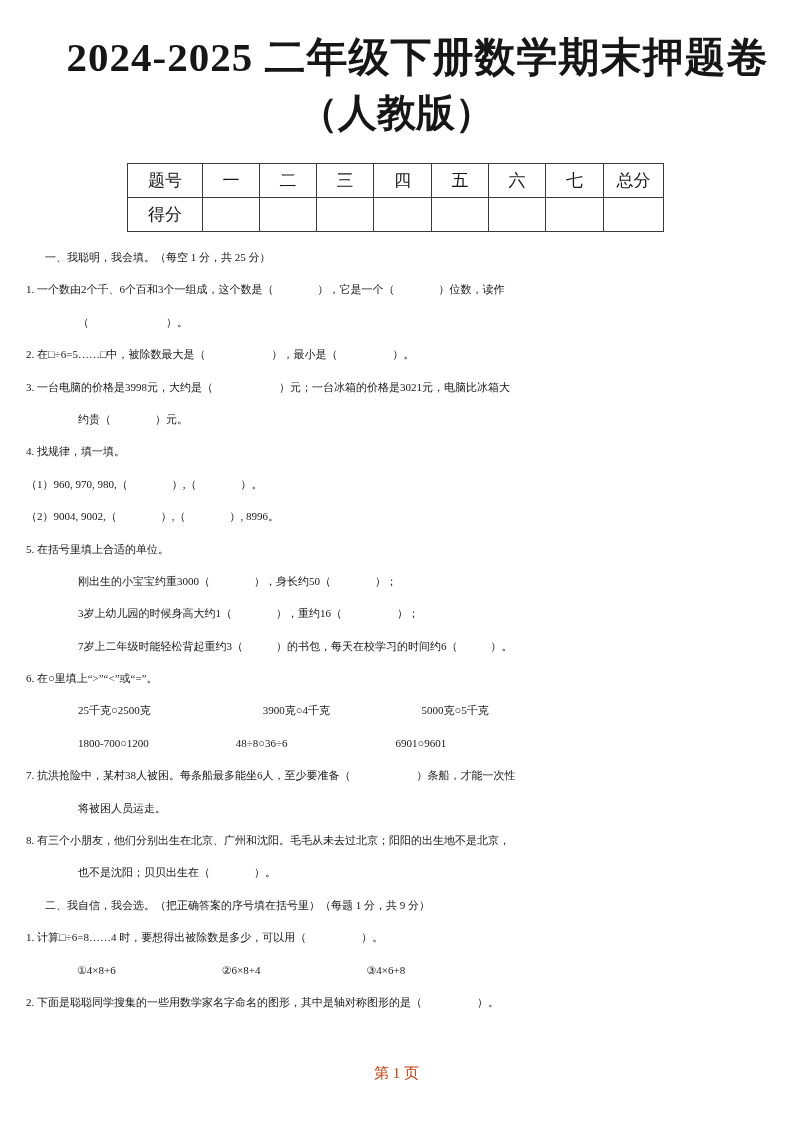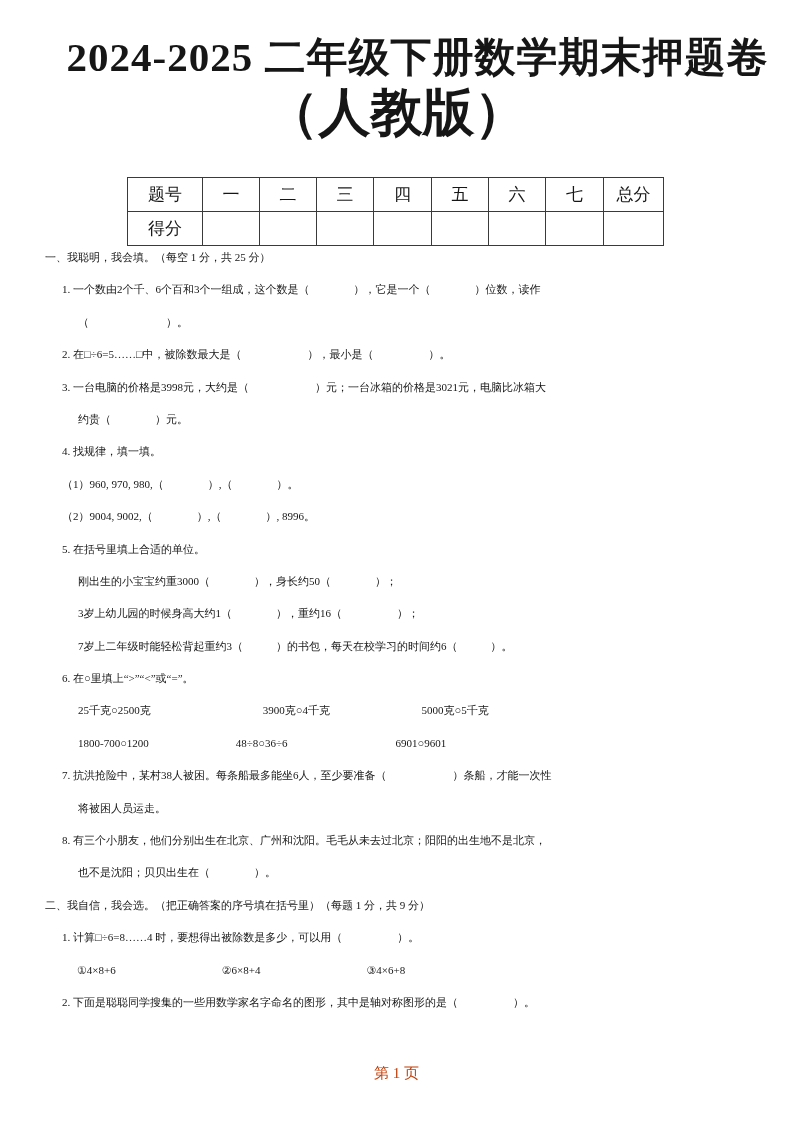--- a/index.html
+++ b/index.html
@@ -4,35 +4,35 @@
 <style>
   html,body { margin:0; padding:0; background:#e8e8e8; }
   .page {
     position:relative; width:793px; height:1122px; margin:0 auto;
     background:#ffffff; color:#161616; overflow:hidden;
     font-family:"Liberation Serif","DejaVu Serif",serif;
   }
   
   .title { position:absolute; top:28px; left:0; width:100%; text-align:center; font-weight:bold; }
   .title-line1 { font-size:41px; line-height:58px; letter-spacing:1px;padding-left:42px; }
-  .title-line2 { font-size:52px; line-height:54px;text-align:center; }
+  .title-line2 { font-size:39px; line-height:54px;text-align:center; }
   
   .score-table {
-    position:absolute; top:177px; left:127px; width:536px;
+    position:absolute; top:163px; left:127px; width:536px;
     border-collapse:collapse; table-layout:fixed;border-radius:9px;
   }
   .score-table td {
     border:1.5px solid #3a3a3a; height:33px; text-align:center;
     font-size:17px; padding:0; overflow:hidden;
   }
   
   .content { position:absolute; top:241px; left:0; width:793px; }
   .line { height:32.4px; line-height:32.4px; font-size:11px; white-space:nowrap; }
   .in-a { padding-left:45px; }   
-  .in-b { padding-left:62px; }   
+  .in-b { padding-left:26px; }   
   .in-c { padding-left:78px; }   
   .in-d { padding-left:77px; }   
   .col-w182 { display:inline-block; width:182px; }
   .col-w156 { display:inline-block; width:156px; }
   .col-w155 { display:inline-block; width:155px; }
   .col-w157 { display:inline-block; width:157px; }
   .col-w142 { display:inline-block; width:142px; }
   
   .footer { position:absolute; top:1064px; left:0; width:100%; text-align:center; font-size:15px; color:#c2410c; }
 </style>

